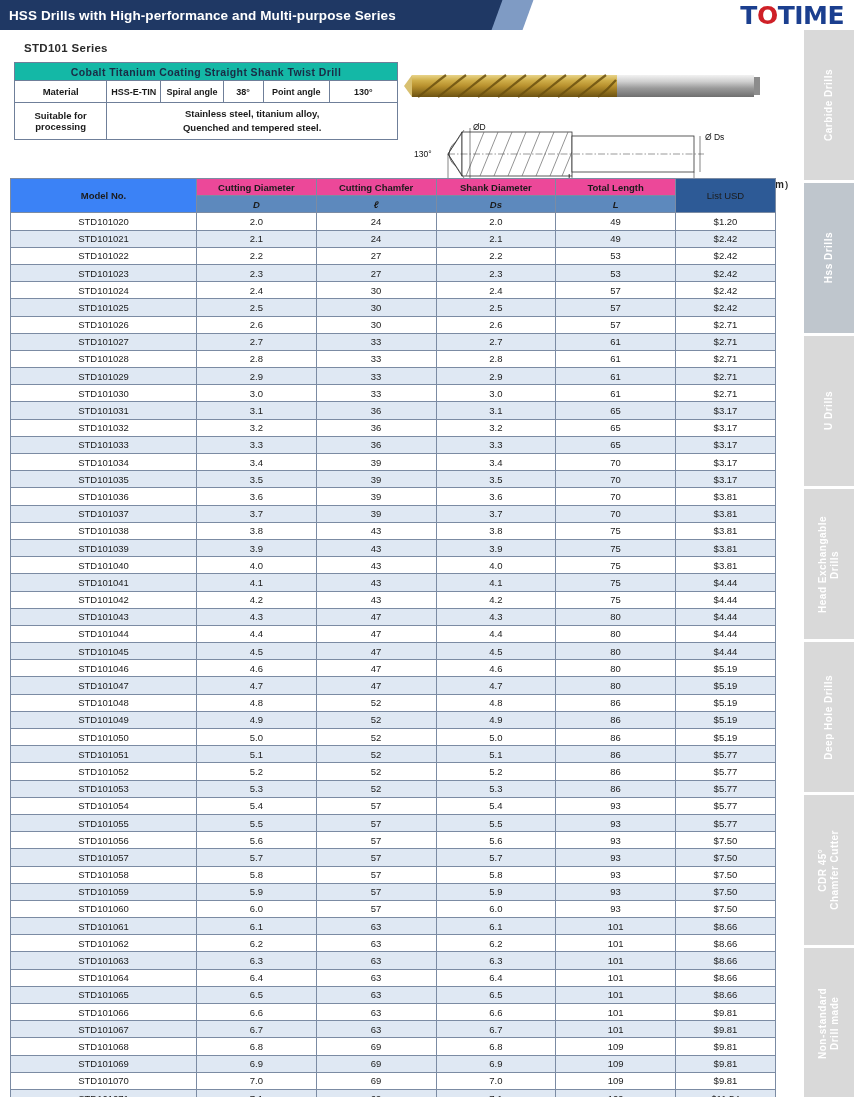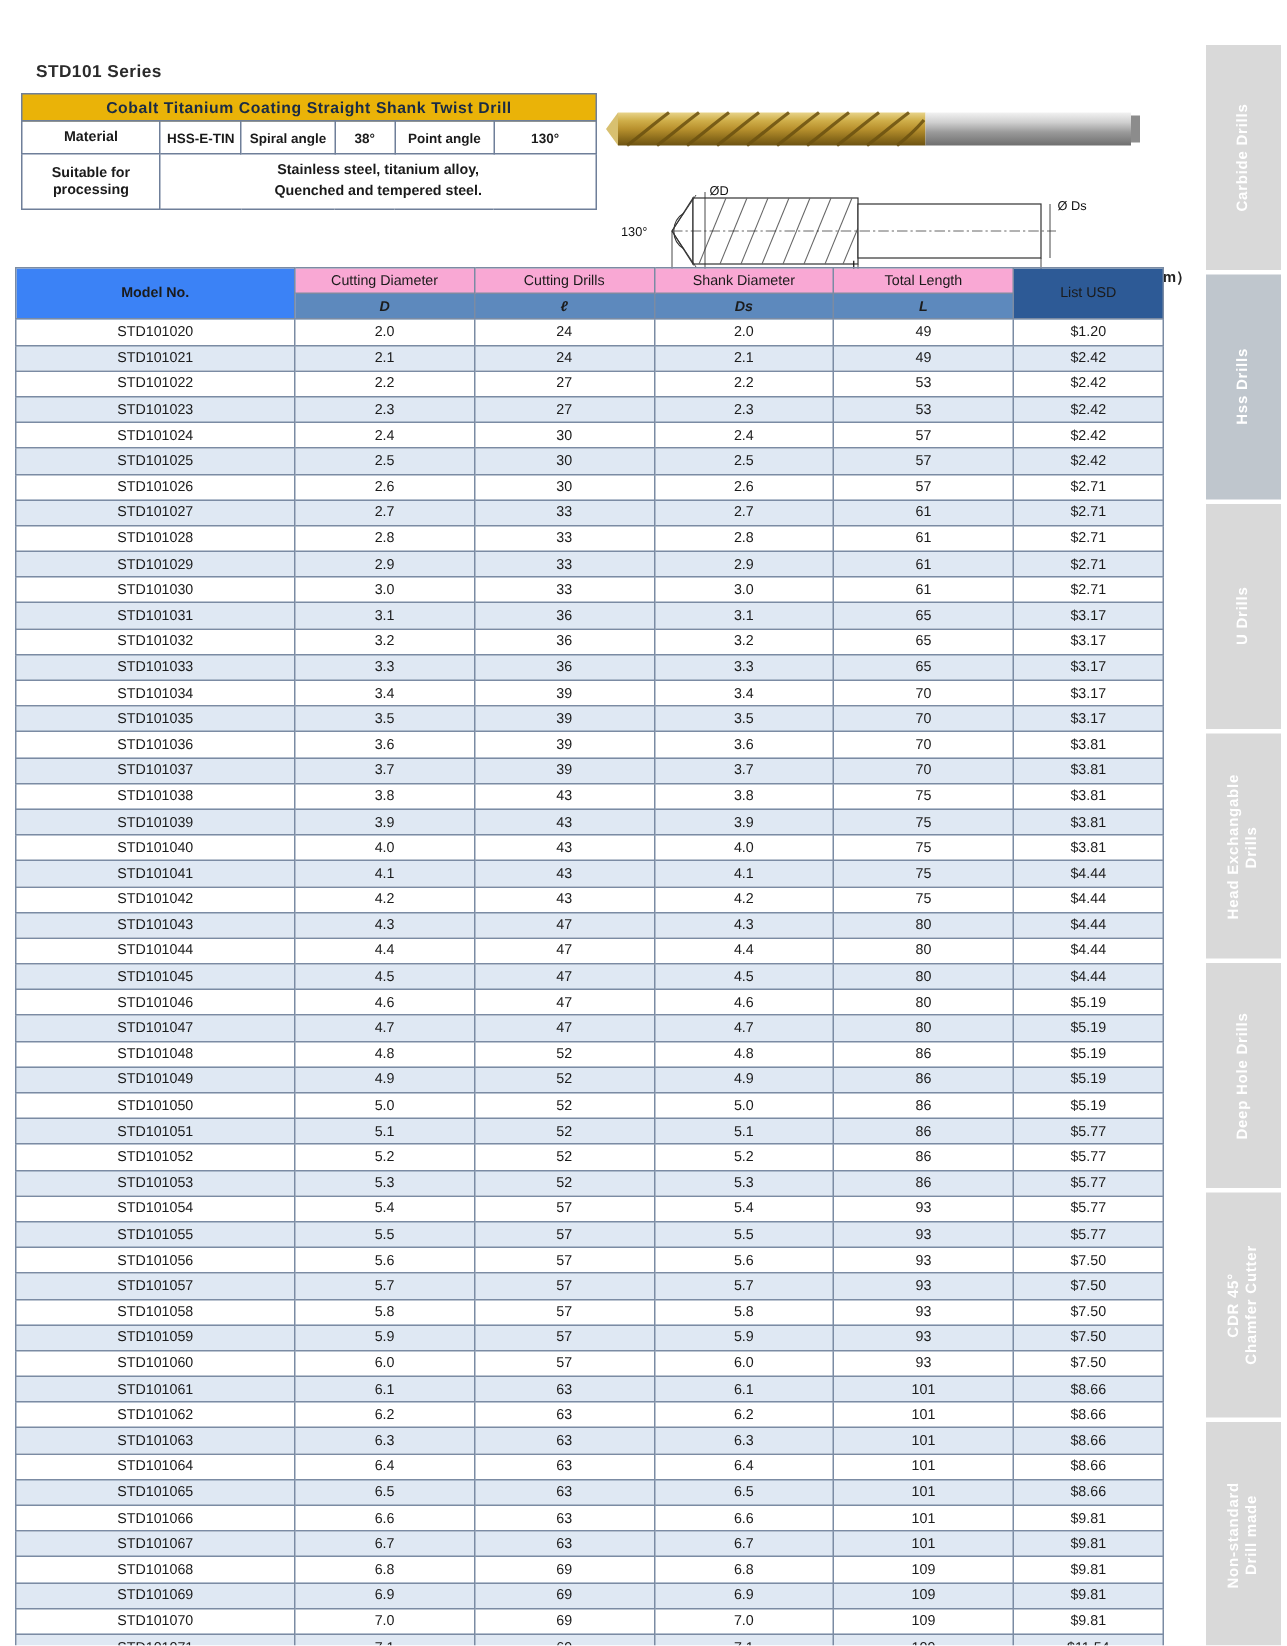--- a/index.html
+++ b/index.html
@@ -85,21 +85,21 @@
     letter-spacing: 0.3px;
   }
 
   
   .spec-wrap {
     position: absolute;
     left: 10px; top: 32px;
     width: 384px;
   }
   .spec-band {
-    background: #eab308;
+    background: #14b8a6;
     border: 1px solid #6f7f99;
     height: 19px;
     display: flex;
     align-items: center;
     justify-content: center;
     font-size: 10.5px;
     font-weight: bold;
     color: #1a2b45;
     letter-spacing: 0.4px;
   }
@@ -164,23 +164,23 @@
     height: 17.2px;
   }
   th.h-model {
     background: #3b82f6;
     color: #ffffff;
     font-weight: bold;
     font-size: 10.5px;
     width: 186px;
   }
   th.h-top {
-    background: #f9a8d4;
+    background: #ec4899;
     color: #ffffff;
-    font-weight: normal;
+    font-weight: bold;
     font-size: 9.5px;
     height: 19px;
   }
   th.h-sub {
     background: #5d89bd;
     color: #ffffff;
     font-weight: bold;
     font-size: 9px;
     height: 15px;
     font-style: italic;
@@ -228,20 +228,32 @@
     white-space: pre;
     text-align: center;
     line-height: 12px;
   }
 </style>
 </head>
 <body>
 
 <div id="page">
 
+  <div class="header">
+    <div class="header-title">HSS Drills with High-performance and Multi-purpose Series</div>
+    <div class="header-bar2"></div>
+    <div class="header-slant"></div>
+    <div class="header-logo-zone">
+      <div class="logo">
+        <span>T</span>
+          <span class="redpart">O</span>
+          <span>TIME</span>
+      </div>
+    </div>
+  </div>
 
   <div class="content">
 
     <div class="series-title">STD101 Series</div>
 
     <div class="spec-wrap">
       <div class="spec-band">Cobalt Titanium Coating Straight Shank Twist Drill</div>
       <table class="spec">
         <tbody>
             <tr>
@@ -343,21 +355,21 @@
     </div>
 
     <div class="unit-label">Unit（mm）</div>
 
     <div class="main-table-wrap">
       <table class="main">
         <thead>
           <tr>
             <th class="h-model" rowspan="2">Model No.</th>
             <th class="h-top">Cutting Diameter</th>
-            <th class="h-top">Cutting Drills</th>
+            <th class="h-top">Cutting Chamfer</th>
             <th class="h-top">Shank Diameter</th>
             <th class="h-top">Total Length</th>
             <th class="h-price" rowspan="2">List USD</th>
           </tr>
           <tr>
             <th class="h-sub">D</th>
             <th class="h-sub">ℓ</th>
             <th class="h-sub">Ds</th>
             <th class="h-sub">L</th>
           </tr>

